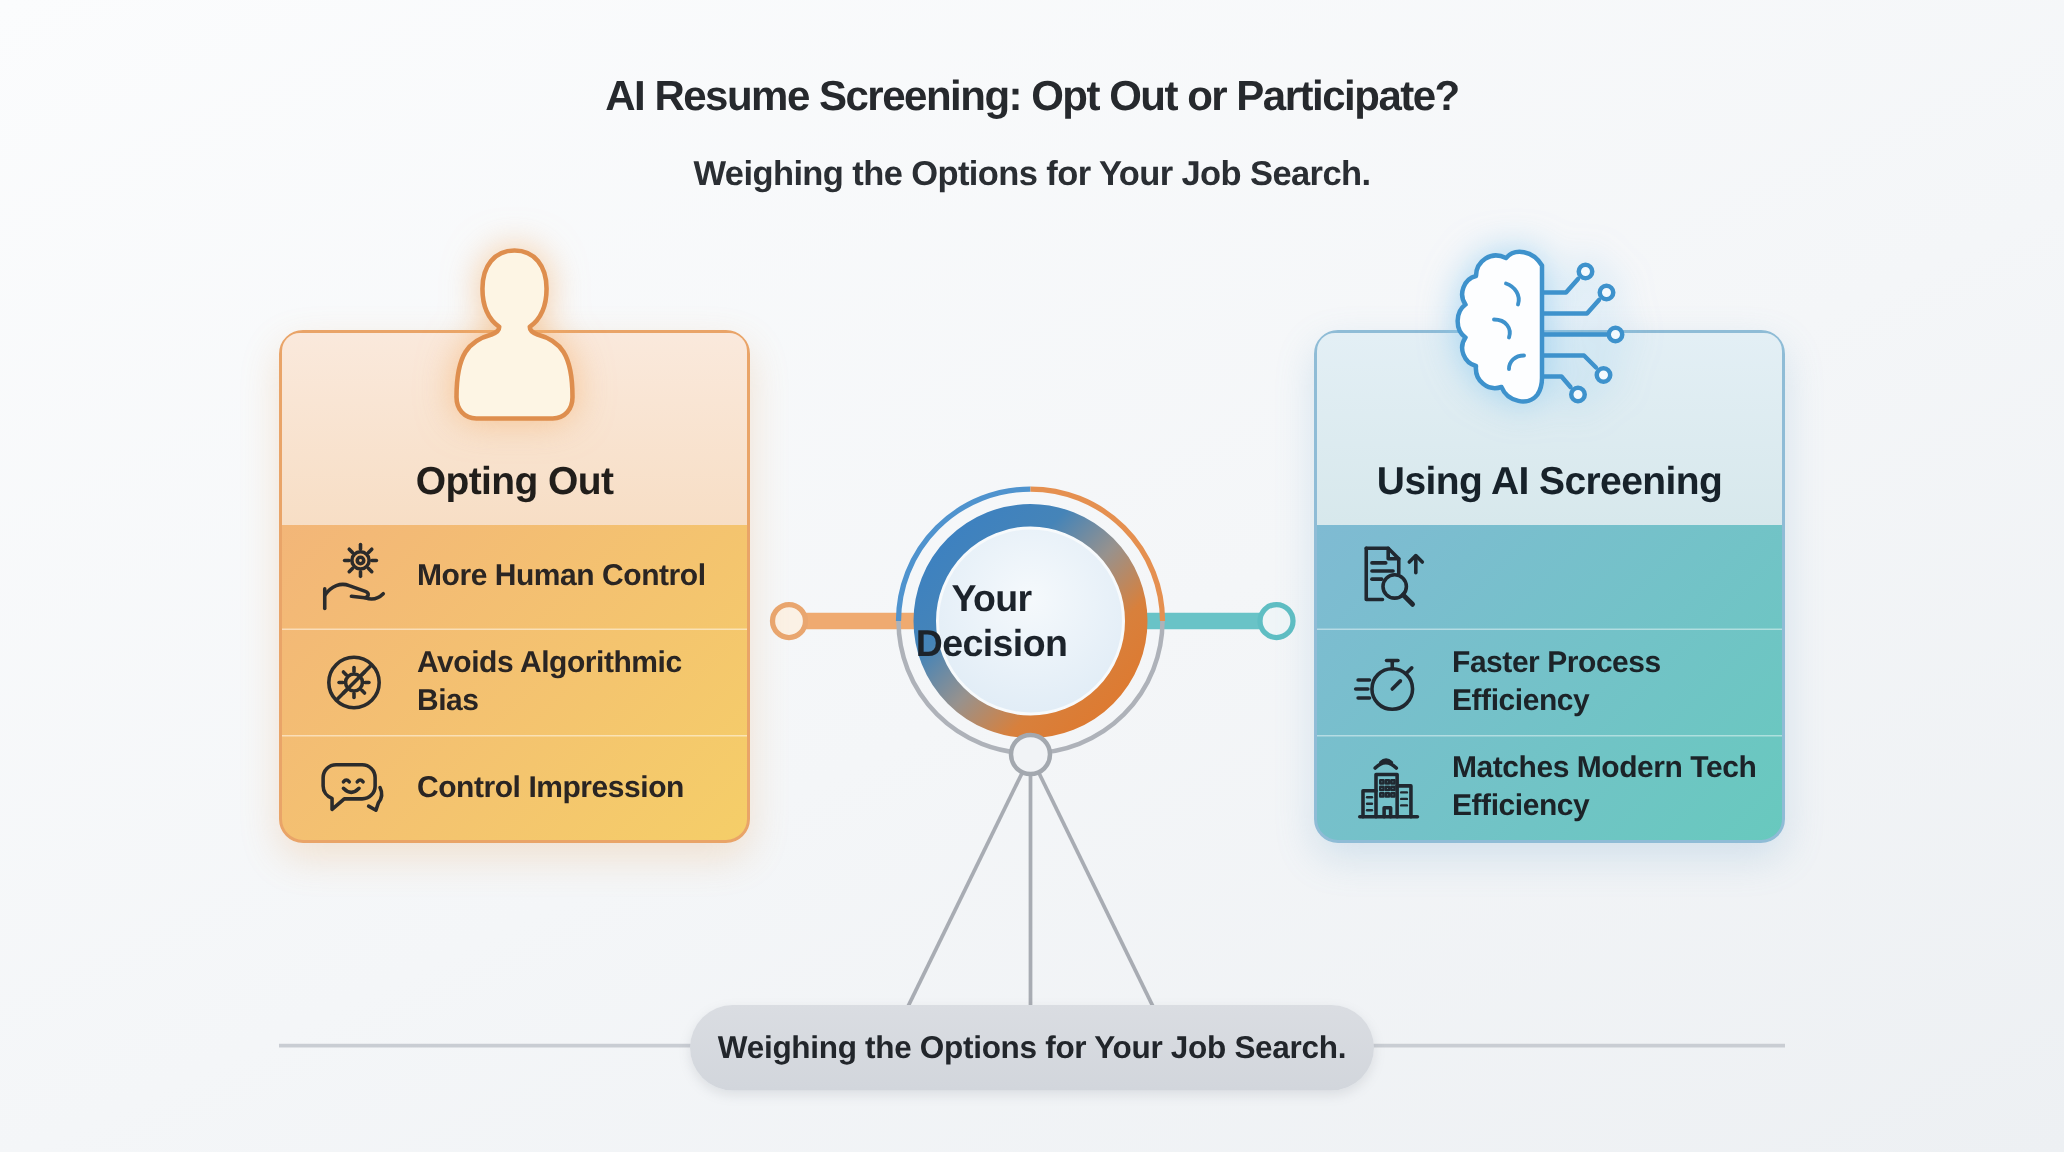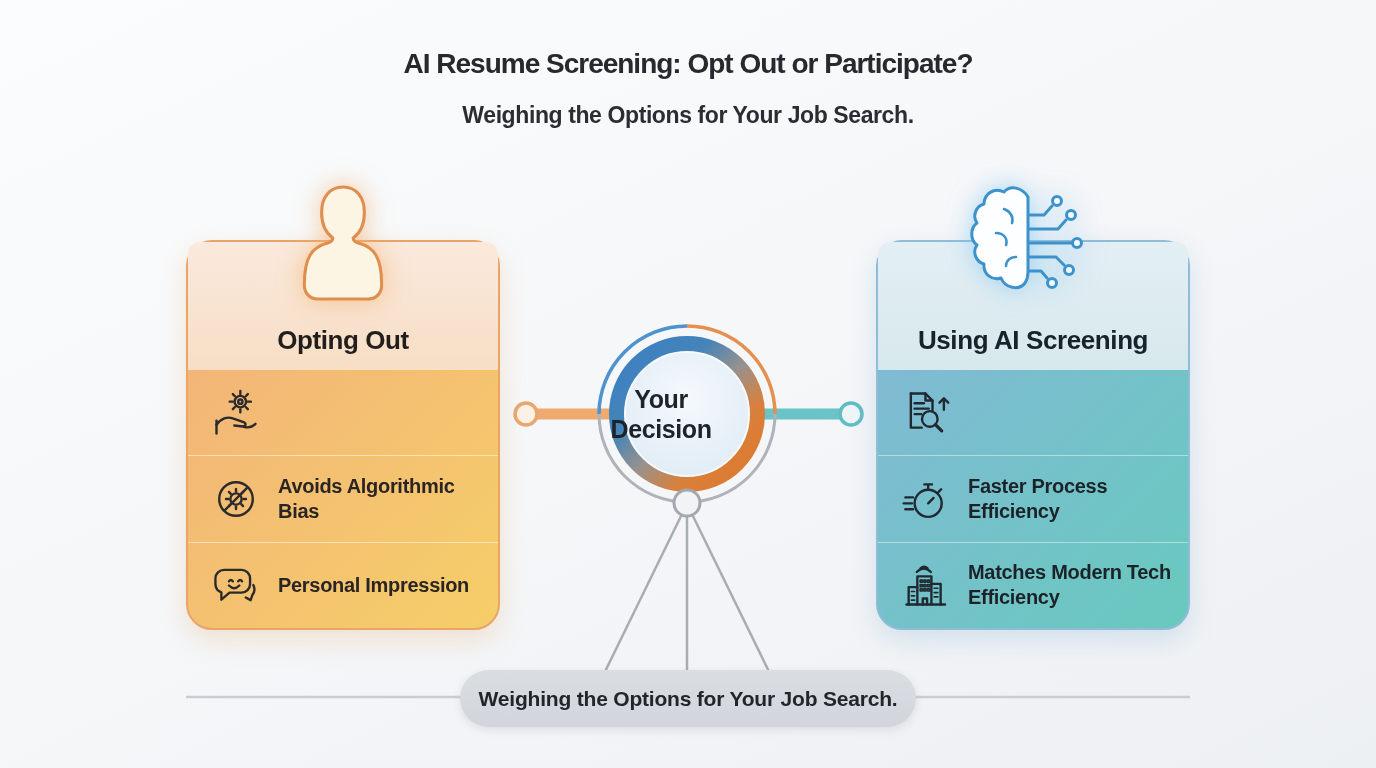--- a/index.html
+++ b/index.html
@@ -11,21 +11,21 @@
   .canvas{position:absolute;inset:0;}
 
   .title{position:absolute;top:48px;width:100%;text-align:center;
     font-size:28px;font-weight:700;color:#26292d;letter-spacing:-1px;}
   .subtitle{position:absolute;top:102px;width:100%;text-align:center;
     font-size:23px;font-weight:600;color:#2a2e33;letter-spacing:-0.4px;}
 
   .graph{position:absolute;left:0;top:0;}
 
   
-  .card{position:absolute;top:240px;width:314px;height:390px;border-radius:26px;
+  .card{position:absolute;top:220px;width:314px;height:342px;border-radius:16px;
     border:2px solid;box-sizing:border-box;}
   .card-left{left:186px;border-color:var(--left-accent,#E9A468);
     background:linear-gradient(135deg,var(--left-body-start,#F2B07C) 0%,var(--left-body-end,#F5CE68) 100%);
     box-shadow:0 10px 26px rgba(226,150,70,0.22);}
   .card-right{left:876px;border-color:#8FBCD6;
     background:linear-gradient(135deg,var(--right-body-start,#85B7D8) 0%,var(--right-body-end,#68C9BE) 100%);
     box-shadow:0 10px 26px rgba(100,160,200,0.22);}
 
   .card-header{position:absolute;top:0;left:0;right:0;height:128px;
     border-radius:12px 12px 0 0;display:flex;align-items:flex-end;justify-content:center;
@@ -144,20 +144,21 @@
               <line x1="23.05" y1="18.45" x2="21.07" y2="20.43"></line>
             <line x1="21" y1="13.5" x2="18.2" y2="13.5"></line>
               <line x1="23.05" y1="8.55" x2="21.07" y2="6.57"></line>
             <line x1="28" y1="6.5" x2="28" y2="3.7"></line>
               <line x1="32.95" y1="8.55" x2="34.93" y2="6.57"></line>
             <path d="M6,35 c4,-6 10,-8 15,-6 l10,3.5 c2.6,0.9 2.2,4 -0.6,4 l-8,-1"></path>
             <path d="M6,31 l0,12"></path>
               <path d="M31,36.5 c4,1.5 8,0.5 11,-2.5"></path>
           </svg>
         </span>
+        <span class="row-label">More Human Control</span>
       </div>
       <div class="row">
         <span class="row-icon">
           <svg class="li-icon" viewBox="0 0 48 48">
             <circle cx="24" cy="24" r="15.5"></circle>
             <circle cx="24" cy="24" r="5.2"></circle>
             <line x1="30.8" y1="24" x2="33.2" y2="24"></line>
               <line x1="28.81" y1="28.81" x2="30.51" y2="30.51"></line>
             <line x1="24" y1="30.8" x2="24" y2="33.2"></line>
               <line x1="19.19" y1="28.81" x2="17.49" y2="30.51"></line>
@@ -173,21 +174,21 @@
       <div class="row">
         <span class="row-icon">
           <svg class="li-icon" viewBox="0 0 48 48">
             <path d="M13,10 h16 a8,8 0 0 1 8,8 v5 a8,8 0 0 1 -8,8 h-11 l-7.5,6.5 v-6.8 a8.2,8.2 0 0 1 -5.5,-7.7 v-5 a8,8 0 0 1 8,-8 z"></path>
             <path d="M17.5,20.5 q1.8,-2.2 3.6,0"></path>
               <path d="M26,20.5 q1.8,-2.2 3.6,0"></path>
             <path d="M17.5,24.5 q4.8,5 9.6,0"></path>
             <path d="M40,24 q2.5,5 -1,9.5 l-1.5,4.5 -4.5,-2.5"></path>
           </svg>
         </span>
-        <span class="row-label">Personal Impression</span>
+        <span class="row-label">Control Impression</span>
       </div>
     </div>
   </div>
 
   <div class="card card-right">
     <div class="card-icon icon-brain">
       <svg width="130" height="120" viewBox="0 0 130 120">
         <g stroke="#3E92CC" stroke-width="3" stroke-linecap="round" stroke-linejoin="round" fill="none">
           <path d="M60,34 L76,34 L84,25 M60,48 L90,48 L98,39 M60,62 L103,62 M60,76 L88,76 L96,84 M60,90 L73,90 L79,97"></path>
         </g>

